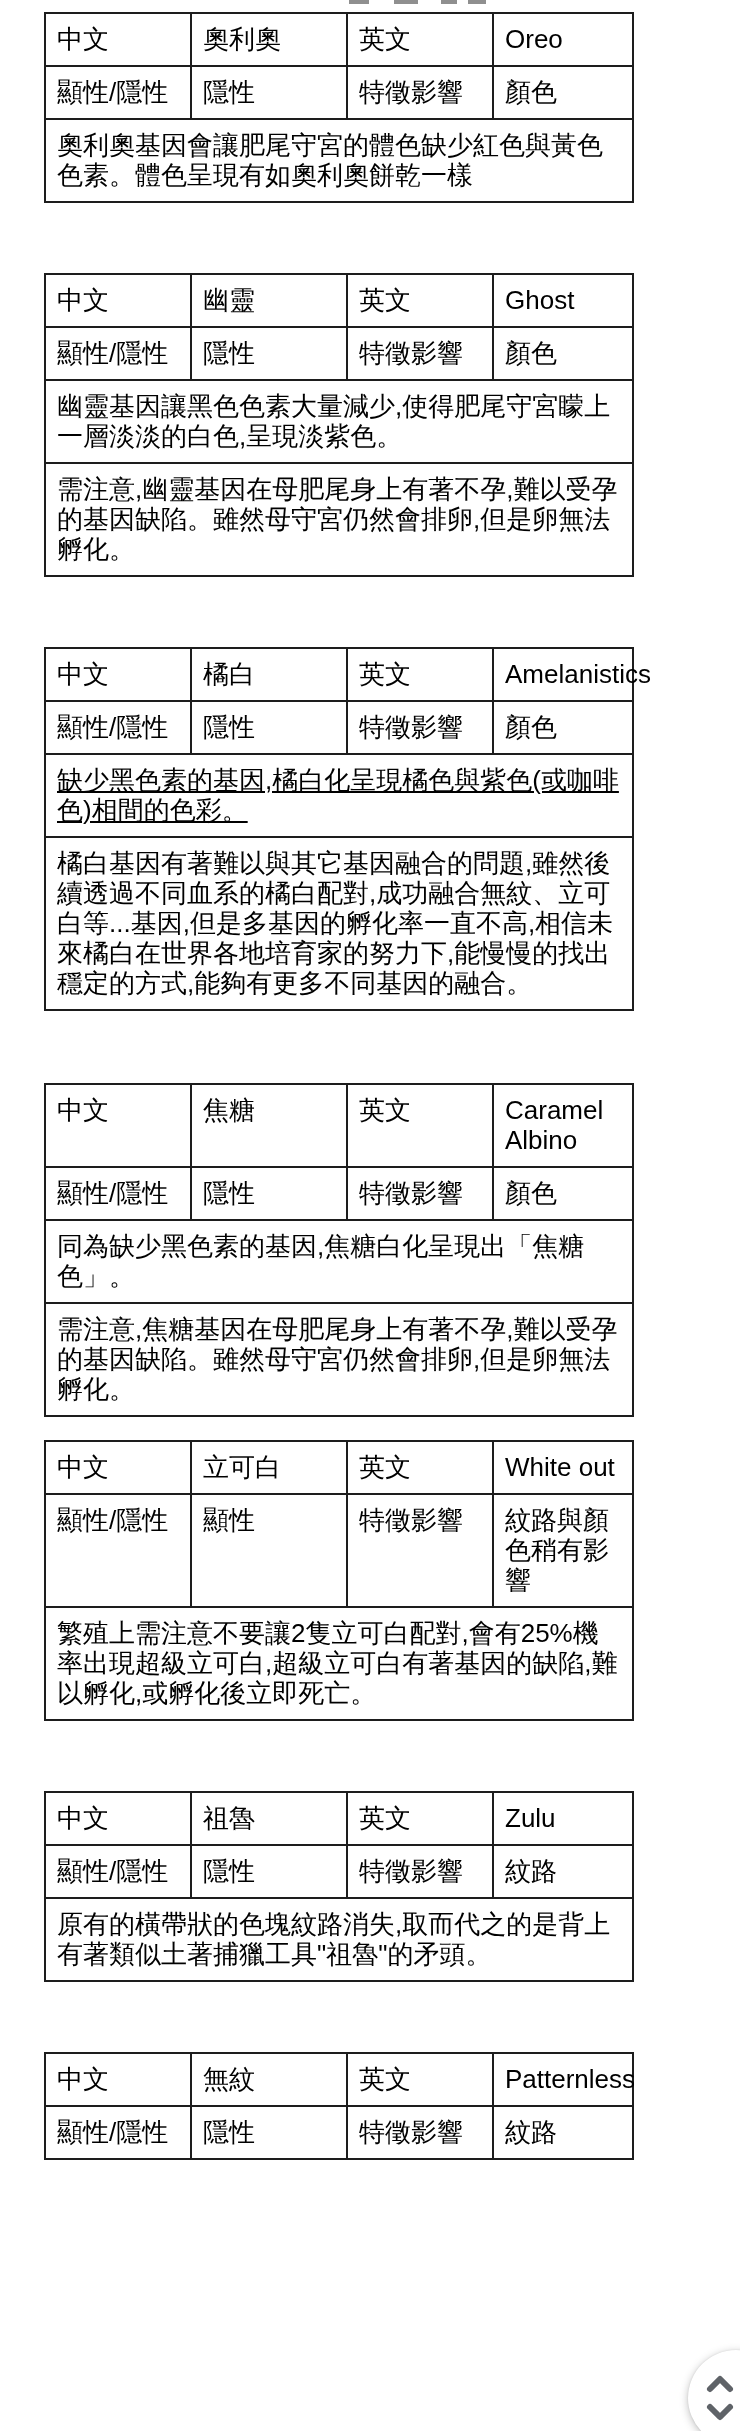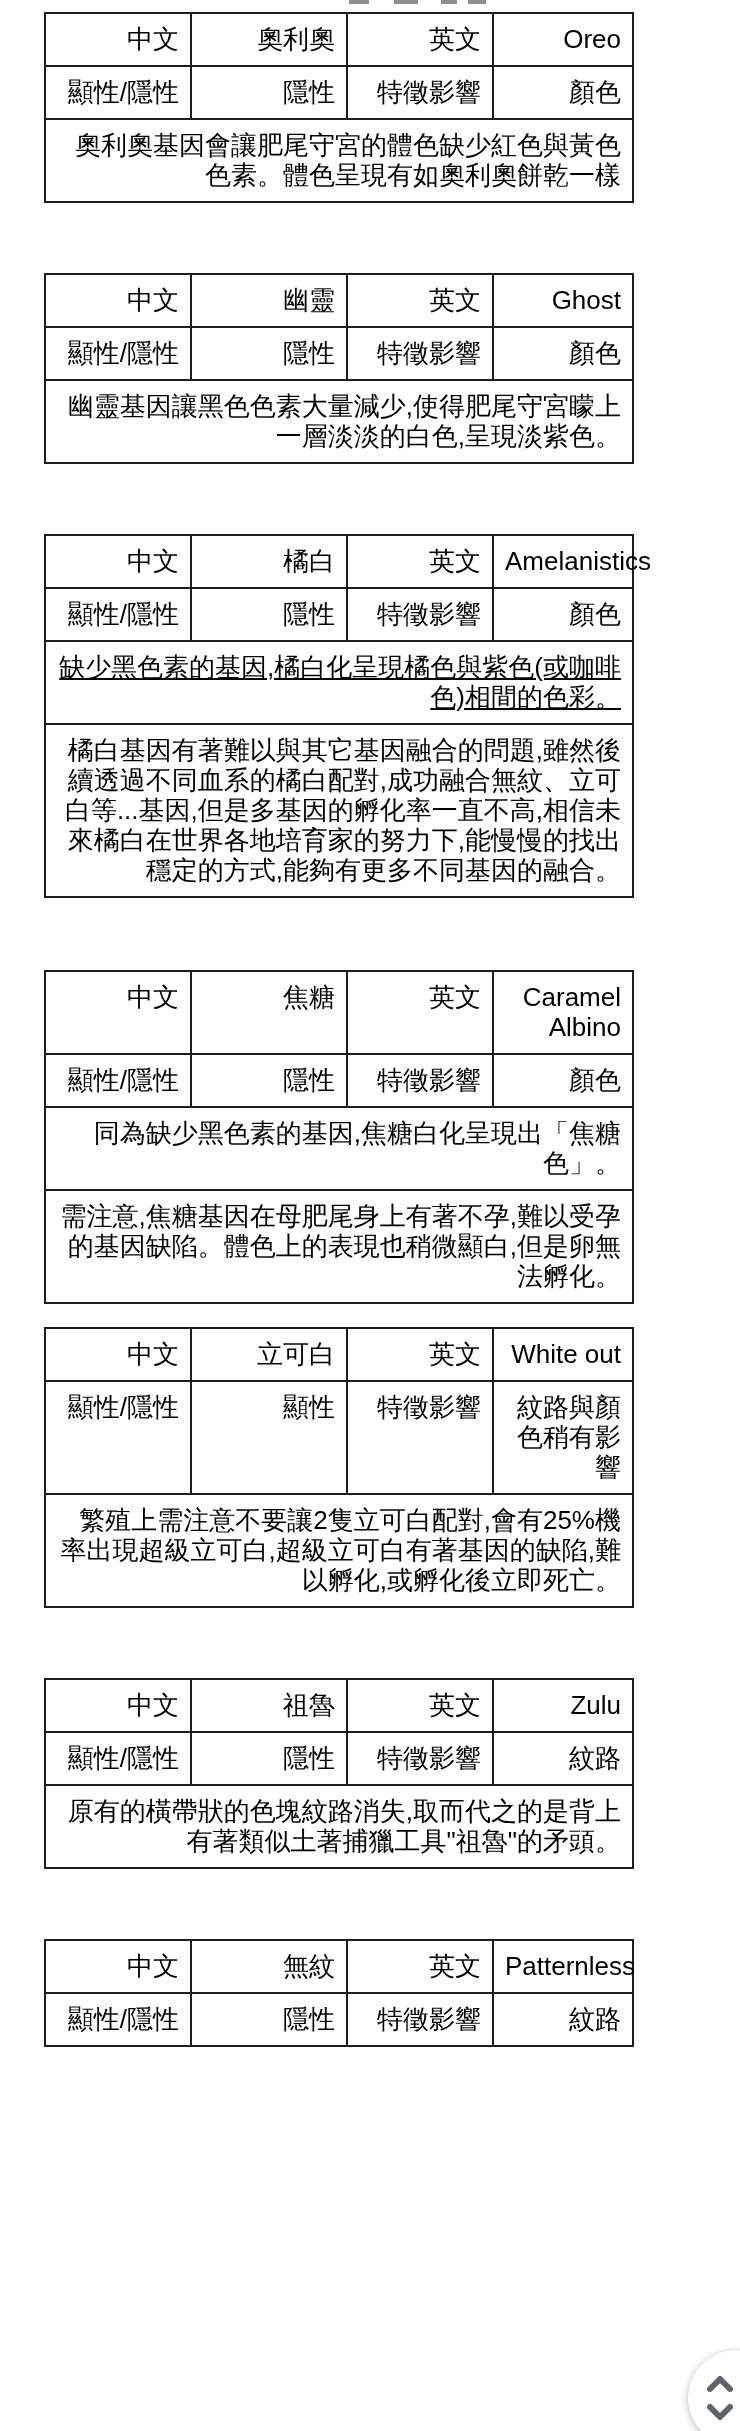--- a/index.html
+++ b/index.html
@@ -6,21 +6,20 @@
   body {
     font-family: "Liberation Sans", sans-serif;
     background: #ffffff;
   }
   #page {
     position: relative;
     width: 740px;
     height: 2431px;
     background: #ffffff;
     overflow: hidden;
-    text-align: right;
   }
   .content {
     padding-top: 12px;
     margin-left: 44px;
   }
   table.gene-table {
     border-collapse: collapse;
     table-layout: fixed;
     width: 588px;
     background: #ffffff;
@@ -135,20 +134,23 @@
       </tr>
       <tr>
         <td>顯性/隱性</td>
         <td>隱性</td>
         <td>特徵影響</td>
         <td>顏色</td>
       </tr>
       <tr>
         <td class="desc" colspan="4">幽靈基因讓黑色色素大量減少,使得肥尾守宮矇上一層淡淡的白色,呈現淡紫色。</td>
       </tr>
+      <tr>
+        <td class="desc" colspan="4">需注意,幽靈基因在母肥尾身上有著不孕,難以受孕的基因缺陷。雖然母守宮仍然會排卵,但是卵無法孵化。</td>
+      </tr>
     </tbody>
       </table>
 
     <table class="gene-table gap-lg">
       <colgroup>
           <col class="c1">
           <col class="c2">
           <col class="c3">
           <col class="c4">
         </colgroup>
@@ -191,21 +193,21 @@
       <tr>
         <td>顯性/隱性</td>
         <td>隱性</td>
         <td>特徵影響</td>
         <td>顏色</td>
       </tr>
       <tr>
         <td class="desc" colspan="4">同為缺少黑色素的基因,焦糖白化呈現出「焦糖色」。</td>
       </tr>
       <tr>
-        <td class="desc" colspan="4">需注意,焦糖基因在母肥尾身上有著不孕,難以受孕的基因缺陷。體色上的表現也稍微顯白,但是卵無法孵化。</td>
+        <td class="desc" colspan="4">需注意,焦糖基因在母肥尾身上有著不孕,難以受孕的基因缺陷。雖然母守宮仍然會排卵,但是卵無法孵化。</td>
       </tr>
     </tbody>
       </table>
 
     <table class="gene-table gap-sm">
       <colgroup>
           <col class="c1">
           <col class="c2">
           <col class="c3">
           <col class="c4">

